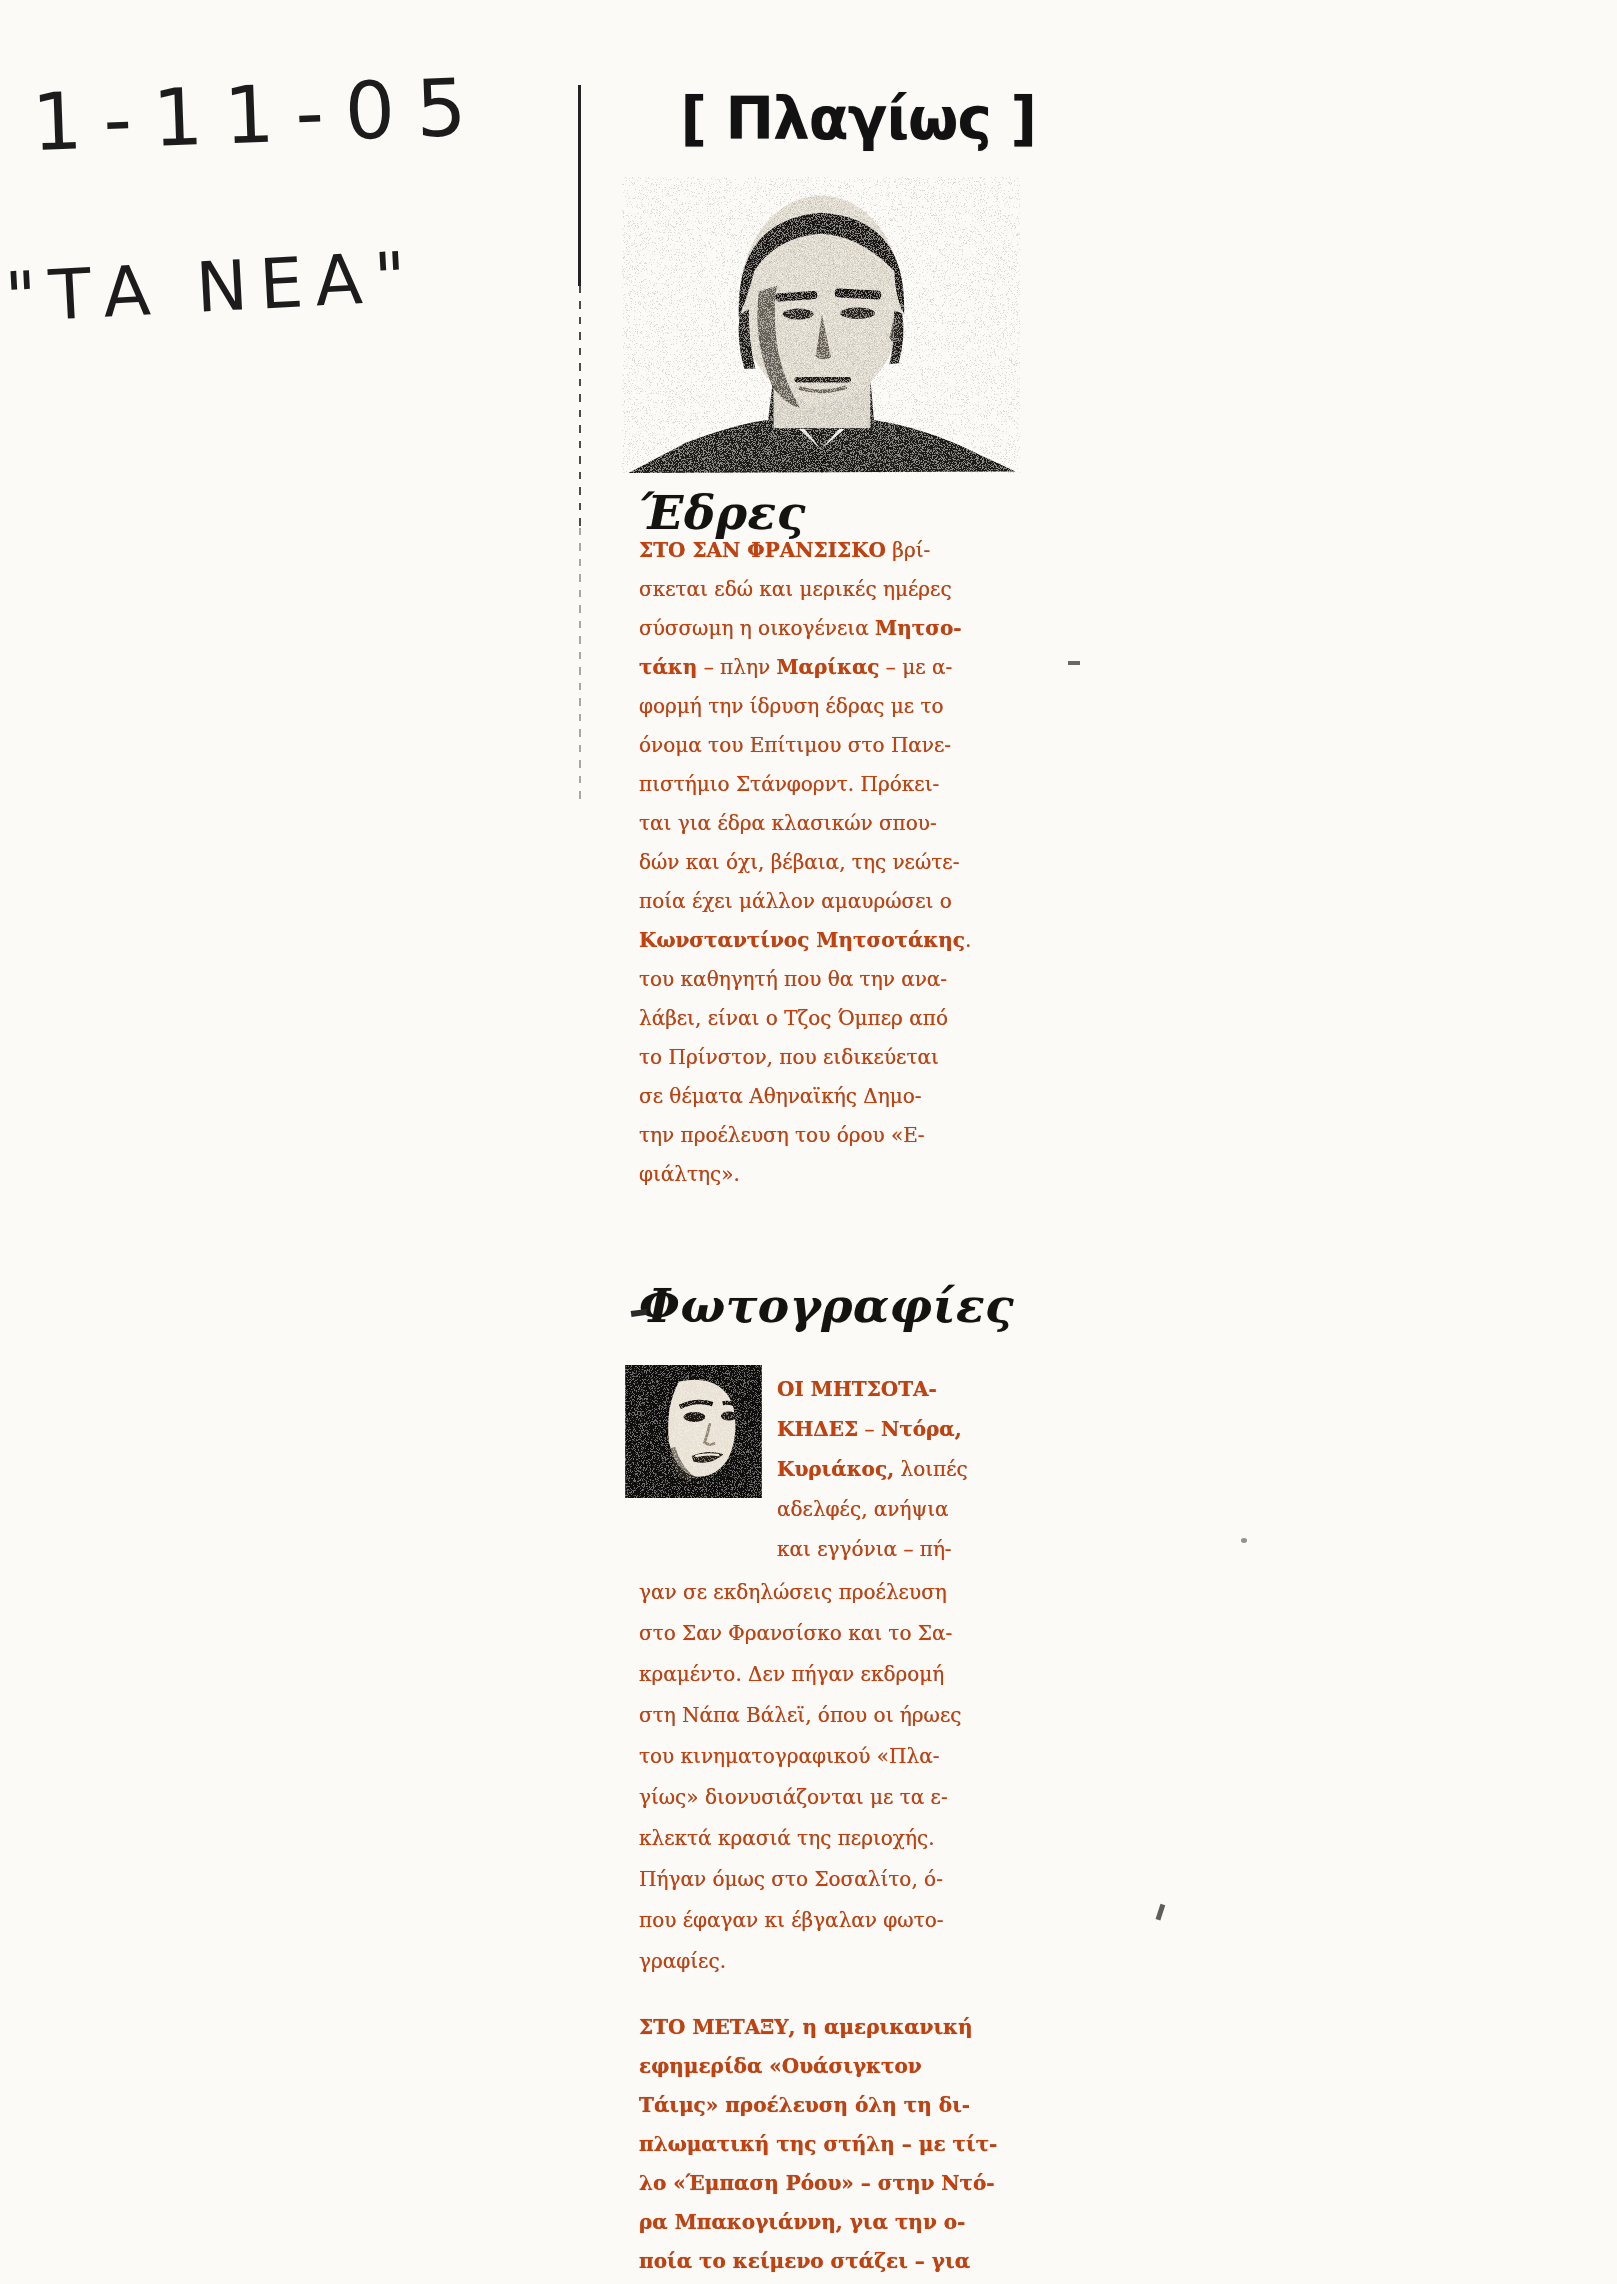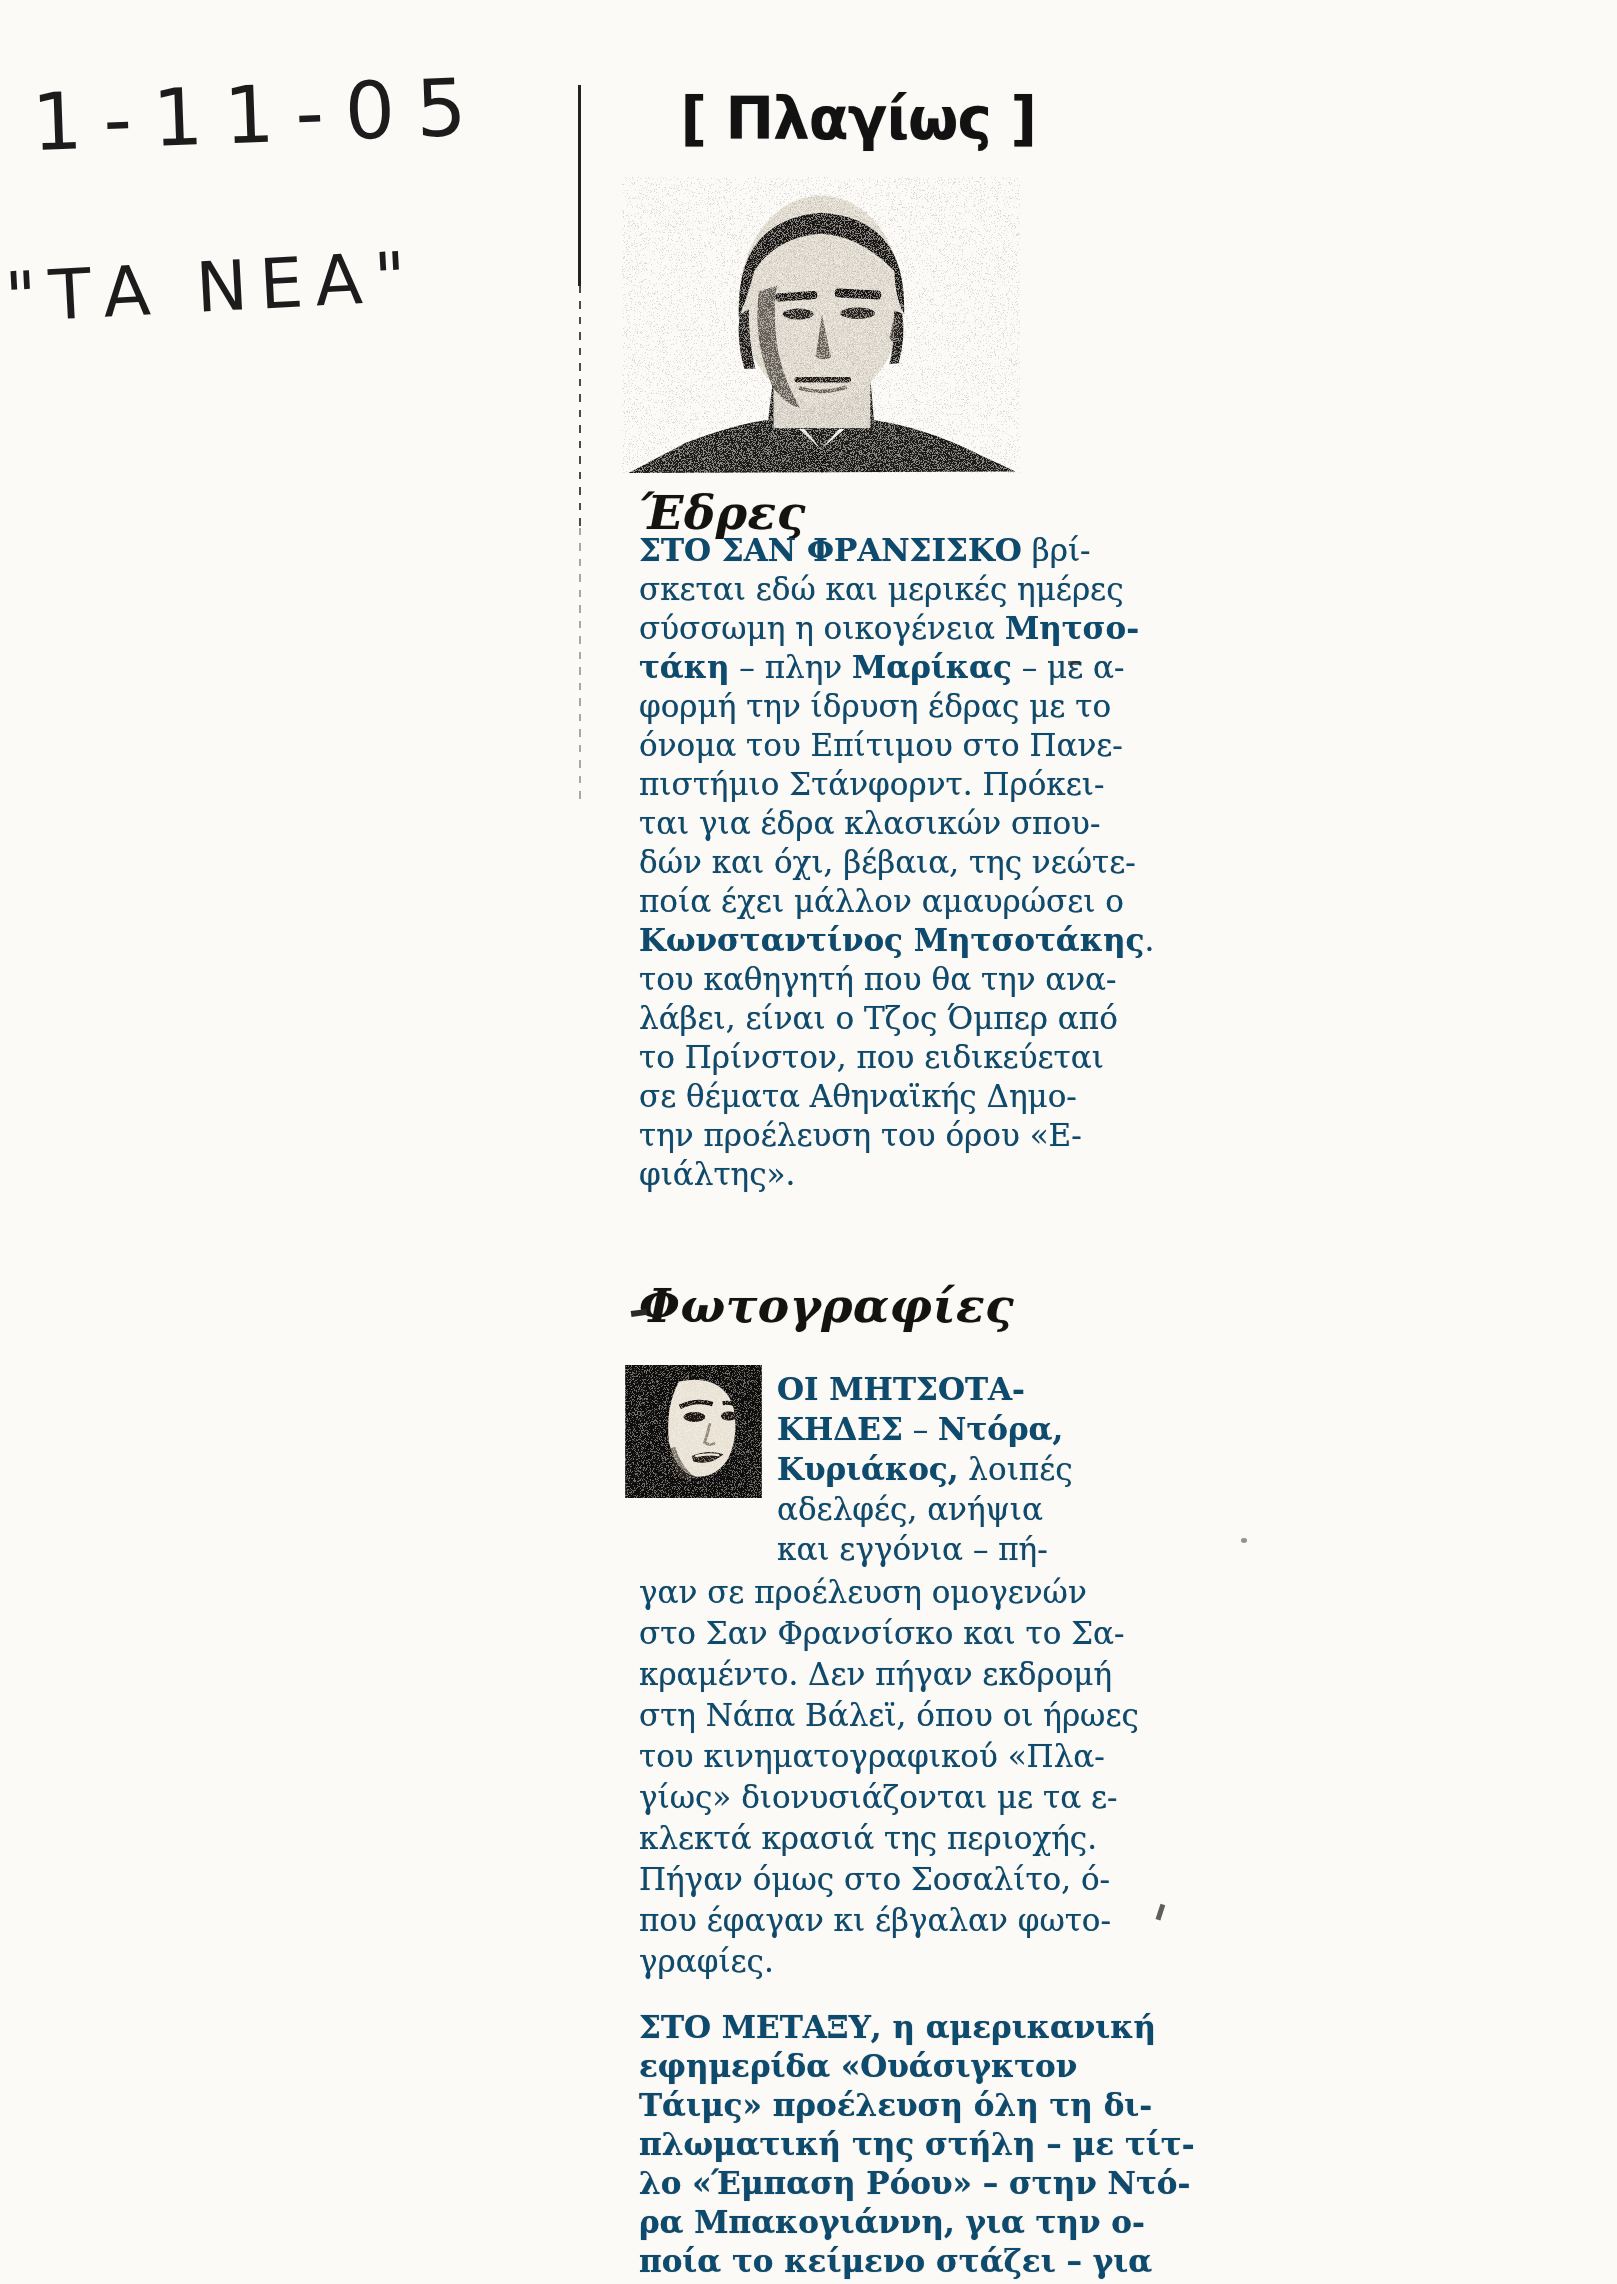--- a/index.html
+++ b/index.html
@@ -56,22 +56,22 @@
     font-style:italic;font-weight:bold;font-size:47px;
     color:#151310;letter-spacing:0.5px;
     text-shadow:0 0 0.9px rgba(10,10,10,.4);
     white-space:nowrap;
     text-align:right;
   }
   .head-edres{top:485px;}
   .head-photos{top:1278px;}
   .lines{position:absolute;white-space:nowrap;}
   .tline{
-    font-size:31px;line-height:var(--lh,39px);
-    color:#0c4a6e;
+    font-size:20px;line-height:var(--lh,39px);
+    color:#c2410c;
     text-shadow:0 0 0.7px rgba(20,16,12,.5);
     white-space:nowrap;
   }
   .tline b{font-weight:bold;}
   .art1{left:639px;top:531px;--lh:39px;}
   .capt{left:777px;top:1369px;--lh:40px;}
   .art2{left:639px;top:1572px;--lh:41px;}
   .art3{left:639px;top:2008px;--lh:39px;}
   .art3 .tline{font-weight:bold;text-shadow:0 0 0.9px rgba(15,12,8,.55);}
   
@@ -198,21 +198,21 @@
 
   <div class="lines capt">
       <div class="tline"><b>ΟΙ ΜΗΤΣΟΤΑ-</b></div>
       <div class="tline"><b>ΚΗΔΕΣ</b><span> – </span><b>Ντόρα,</b></div>
       <div class="tline"><b>Κυριάκος,</b><span> λοιπές</span></div>
       <div class="tline"><span>αδελφές, ανήψια</span></div>
       <div class="tline"><span>και εγγόνια – πή-</span></div>
     </div>
 
   <div class="lines art2">
-      <div class="tline"><span>γαν σε προέλευση ομογενών</span></div>
+      <div class="tline"><span>γαν σε εκδηλώσεις προέλευση</span></div>
       <div class="tline"><span>στο Σαν Φρανσίσκο και το Σα-</span></div>
       <div class="tline"><span>κραμέντο. Δεν πήγαν εκδρομή</span></div>
       <div class="tline"><span>στη Νάπα Βάλεϊ, όπου οι ήρωες</span></div>
       <div class="tline"><span>του κινηματογραφικού «Πλα-</span></div>
       <div class="tline"><span>γίως» διονυσιάζονται με τα ε-</span></div>
       <div class="tline"><span>κλεκτά κρασιά της περιοχής.</span></div>
       <div class="tline"><span>Πήγαν όμως στο Σοσαλίτο, ό-</span></div>
       <div class="tline"><span>που έφαγαν κι έβγαλαν φωτο-</span></div>
       <div class="tline"><span>γραφίες.</span></div>
     </div>

